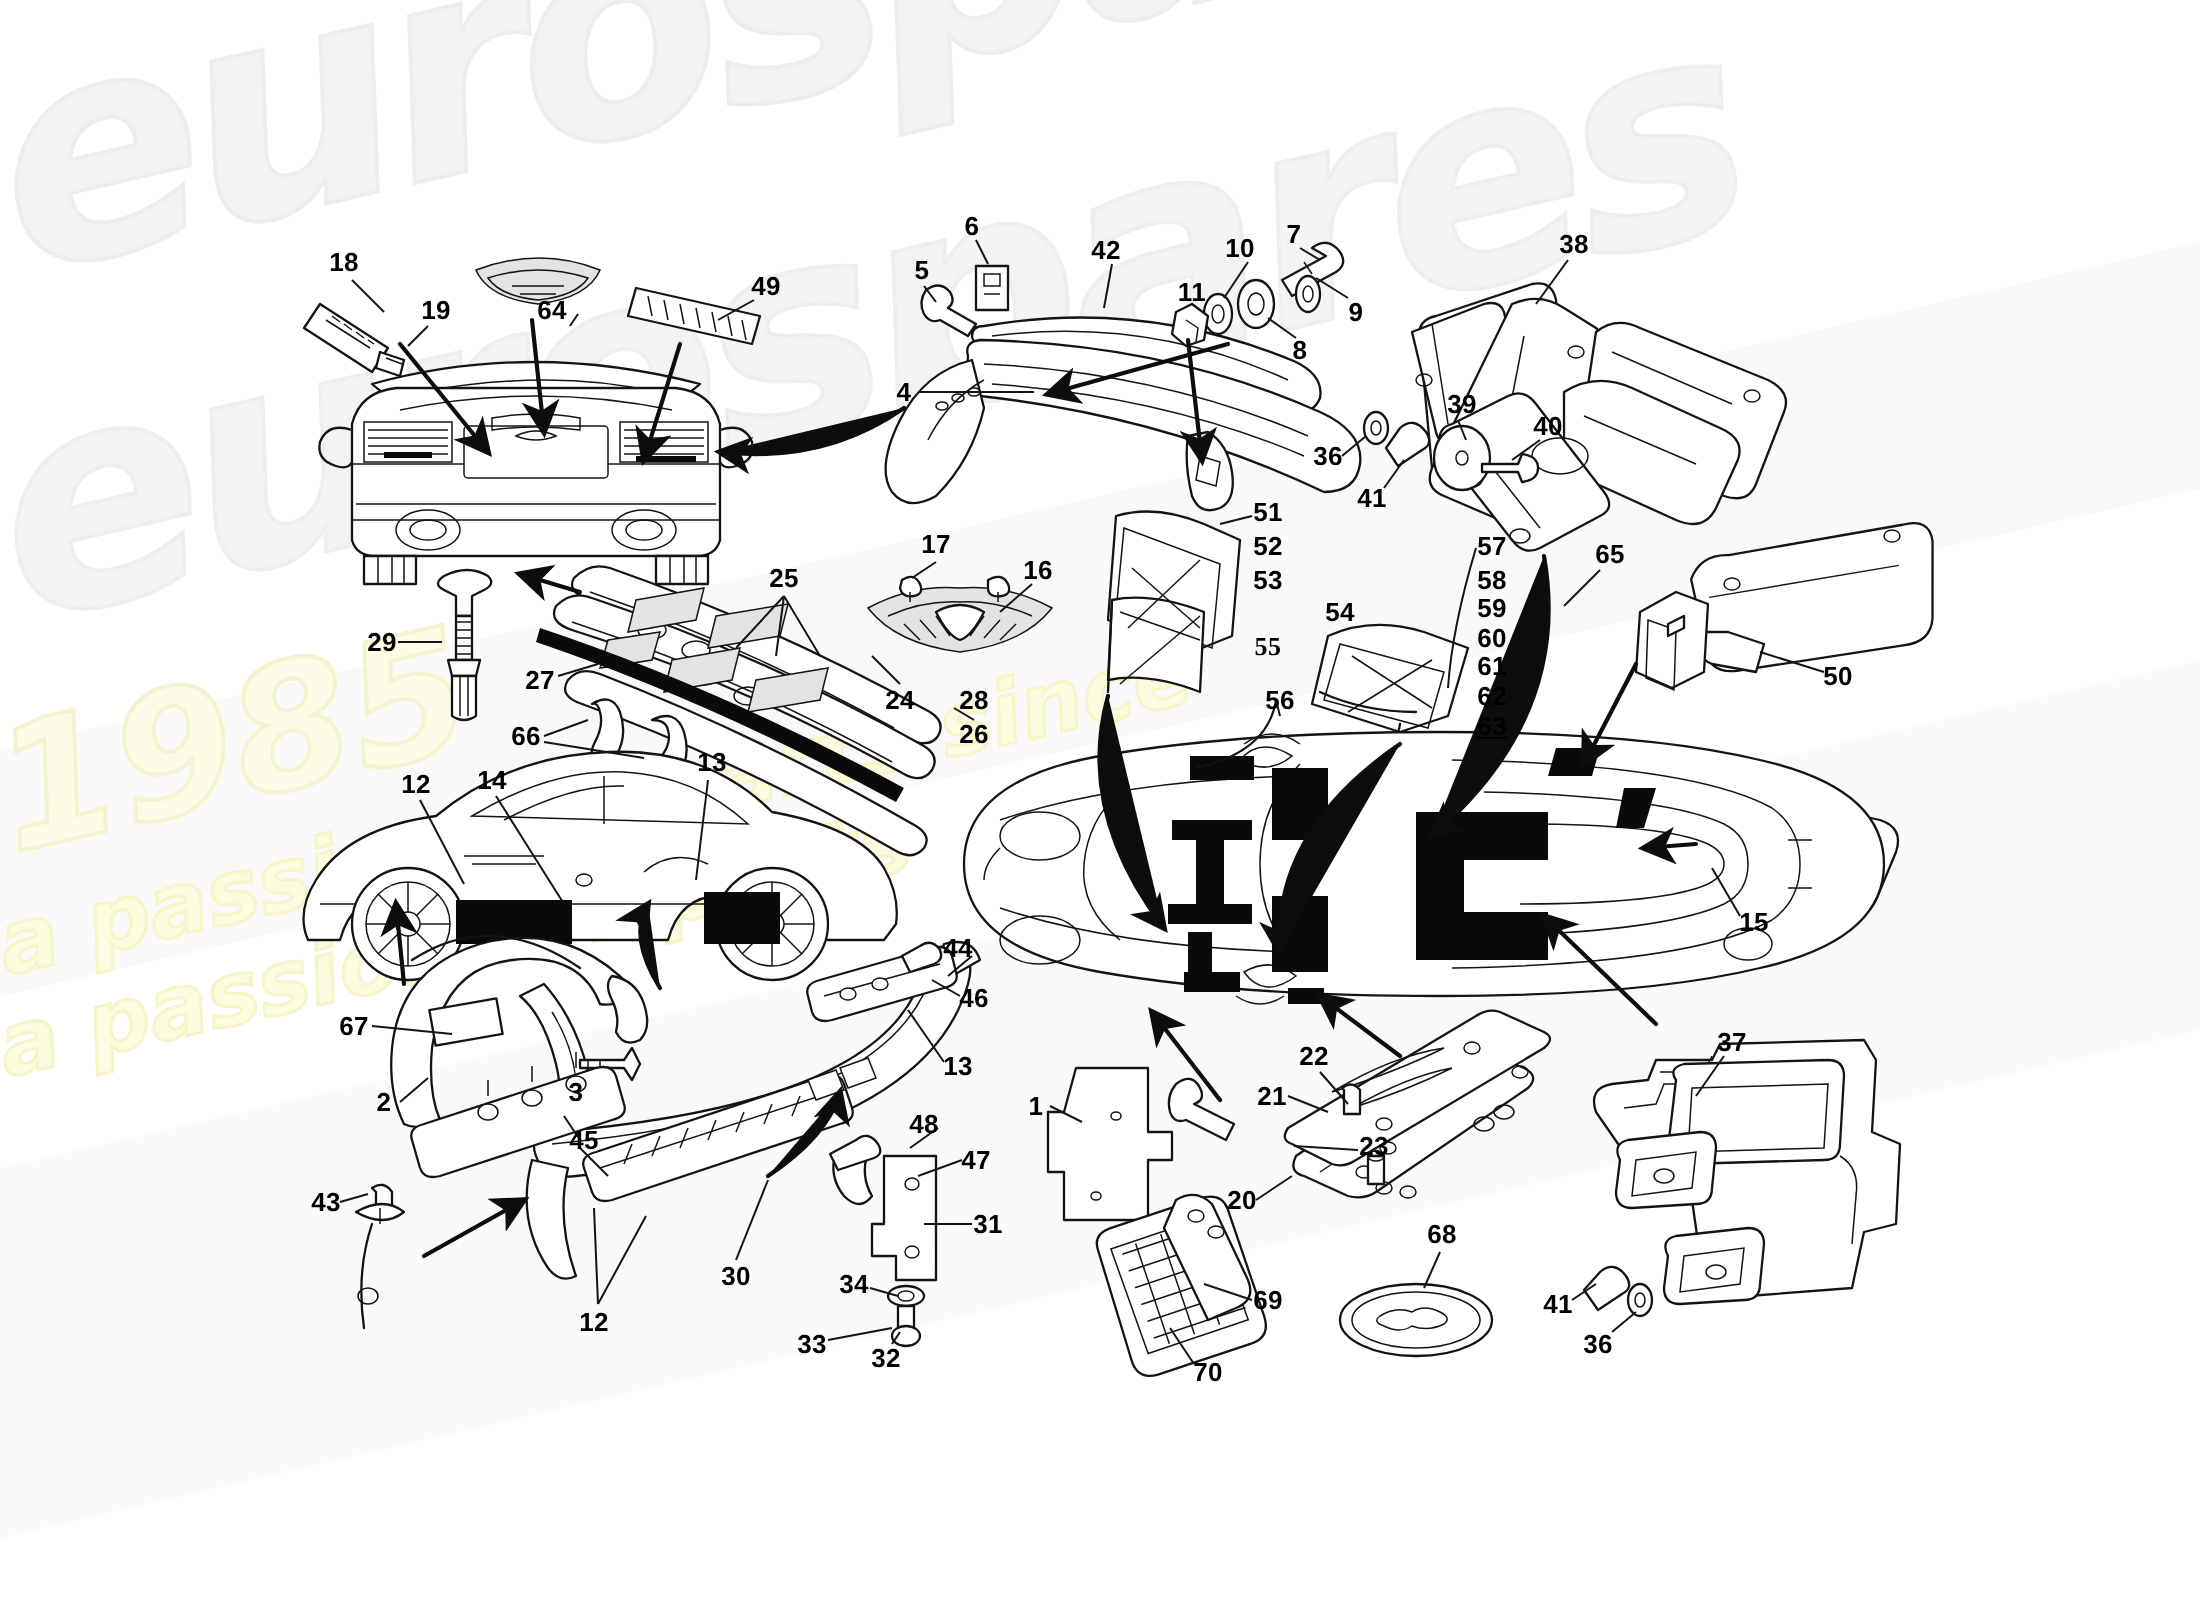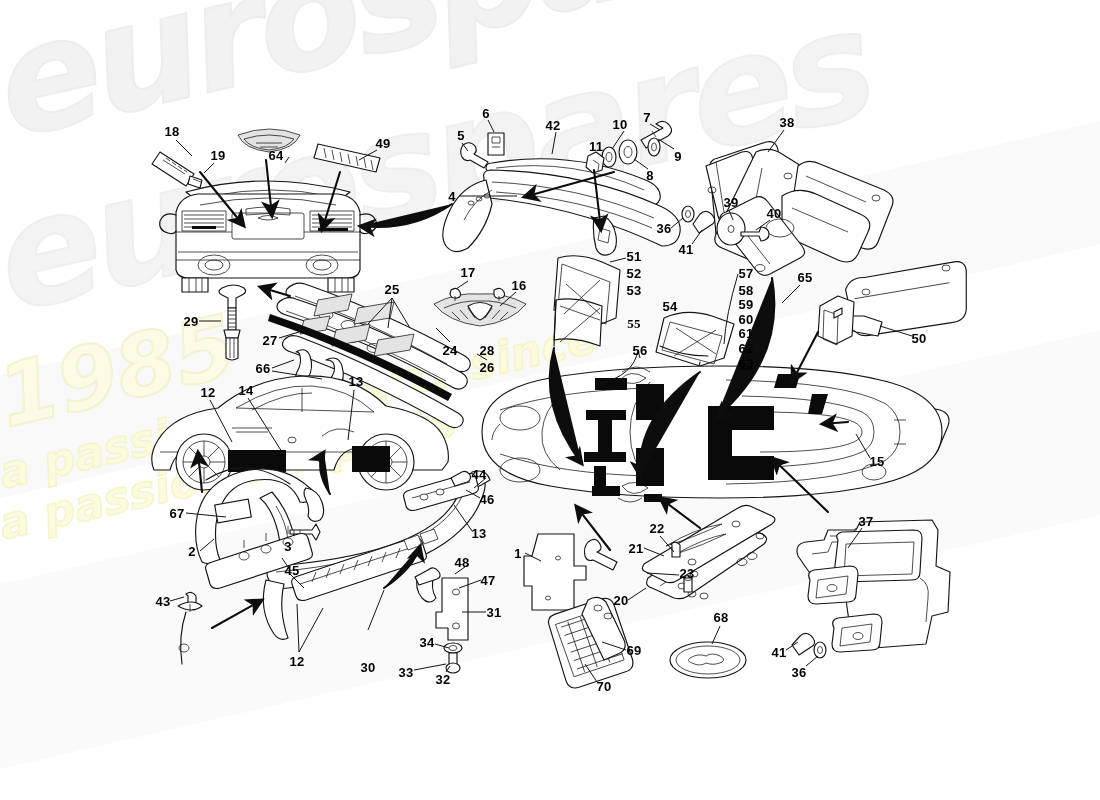--- a/index.html
+++ b/index.html
@@ -640,21 +640,21 @@
       <div class="callout" style="left: 877px; top: 461px;">15</div>
       <div class="callout" style="left: 208px; top: 392px;">12</div>
       <div class="callout" style="left: 246px; top: 390px;">14</div>
       <div class="callout" style="left: 356px; top: 381px;">13</div>
       <div class="callout" style="left: 177px; top: 513px;">67</div>
       <div class="callout" style="left: 192px; top: 551px;">2</div>
       <div class="callout" style="left: 288px; top: 546px;">3</div>
       <div class="callout" style="left: 292px; top: 570px;">45</div>
       <div class="callout" style="left: 163px; top: 601px;">43</div>
       <div class="callout" style="left: 297px; top: 661px;">12</div>
-      <div class="callout" style="left: 368px; top: 638px; margin-top: 29px;">30</div>
+      <div class="callout" style="left: 368px; top: 638px;">30</div>
       <div class="callout" style="left: 479px; top: 474px;">44</div>
       <div class="callout" style="left: 487px; top: 499px;">46</div>
       <div class="callout" style="left: 479px; top: 533px;">13</div>
       <div class="callout" style="left: 462px; top: 562px;">48</div>
       <div class="callout" style="left: 488px; top: 580px;">47</div>
       <div class="callout" style="left: 494px; top: 612px;">31</div>
       <div class="callout" style="left: 427px; top: 642px;">34</div>
       <div class="callout" style="left: 406px; top: 672px;">33</div>
       <div class="callout" style="left: 443px; top: 679px;">32</div>
       <div class="callout" style="left: 518px; top: 553px;">1</div>

